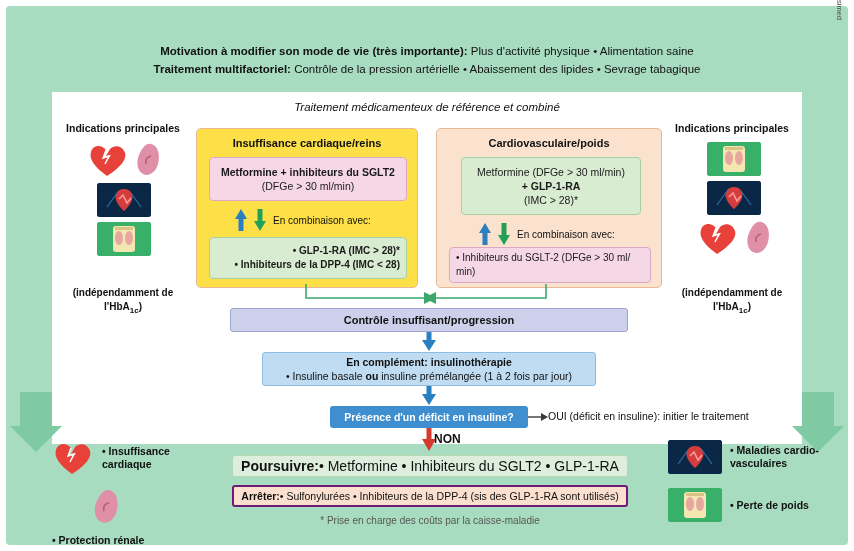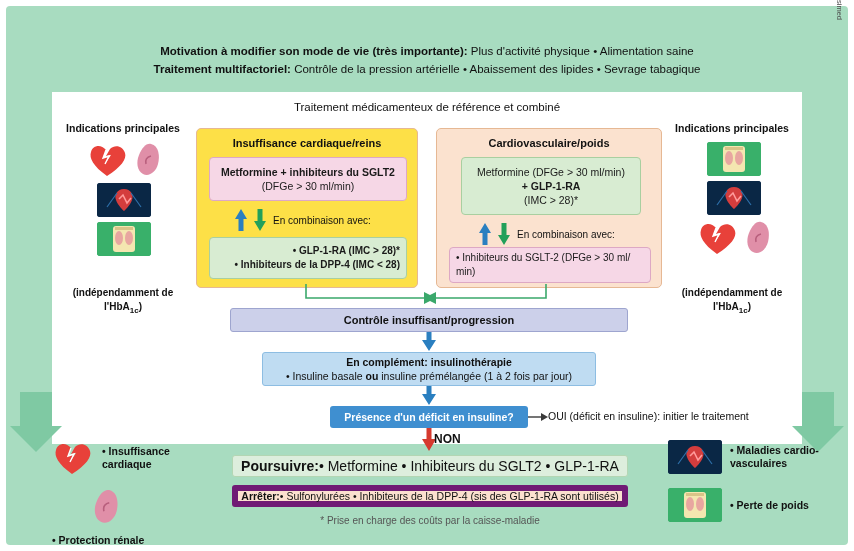--- a/index.html
+++ b/index.html
@@ -27,21 +27,21 @@
     gap:6px;
   }
   .top-banner div{font-size:11.5px;color:#111;}
   .bold{font-weight:bold;}
   .white-panel{
     position:absolute;left:52px;top:92px;width:750px;height:352px;
     background:#ffffff;
   }
   .panel-title{
     position:absolute;left:52px;top:101px;width:750px;text-align:center;
-    font-size:11.5px;color:#111;
+    font-size:11.5px;color:#111;font-style:italic;
   }
   
   .ind-left{position:absolute;left:58px;top:122px;width:130px;text-align:center;font-size:10.5px;font-weight:bold;color:#111;}
   .ind-right{position:absolute;left:666px;top:122px;width:132px;text-align:center;font-size:10.5px;font-weight:bold;color:#111;}
   .indep-left{position:absolute;left:56px;top:286px;width:134px;text-align:center;font-size:10px;font-weight:bold;color:#111;line-height:14px;}
   .indep-right{position:absolute;left:664px;top:286px;width:136px;text-align:center;font-size:10px;font-weight:bold;color:#111;line-height:14px;}
   
   .icon-col{position:absolute;display:flex;flex-direction:column;align-items:center;gap:5px;}
   .icon-box{width:54px;height:34px;border-radius:3px;display:flex;align-items:center;justify-content:center;overflow:hidden;}
   .icon-pair{display:flex;gap:4px;align-items:center;}
@@ -79,21 +79,21 @@
     left:330px;top:406px;width:198px;height:22px;background:#3f8fd0;border-radius:3px;
     display:flex;align-items:center;justify-content:center;font-size:10.5px;font-weight:bold;color:#ffffff;
   }
   .oui{position:absolute;left:548px;top:410px;font-size:10.5px;color:#111;}
   .non{position:absolute;left:434px;top:432px;font-size:12px;font-weight:bold;color:#111;text-align:right;}
   .poursuivre{
     left:232px;top:455px;width:396px;height:22px;background:#ddeedd;border:1px solid #b3d6b3;border-radius:3px;
     display:flex;align-items:center;justify-content:center;font-size:14px;color:#111;
   }
   .arreter{
-    left:232px;top:485px;width:396px;height:22px;background:#fbe0cf;border:6px solid #701a75;border-radius:3px;
+    left:232px;top:485px;width:396px;height:22px;background:#fbe0cf;border:2px solid #701a75;border-radius:3px;
     display:flex;align-items:center;justify-content:center;font-size:10.5px;color:#111;
   }
   .footnote{position:absolute;left:232px;top:515px;width:396px;text-align:center;font-size:10px;color:#555;}
   
   .leg{position:absolute;display:flex;align-items:center;gap:8px;}
   .leg-text{font-size:10.5px;font-weight:bold;color:#111;line-height:13px;}
   
   .big-arrow{position:absolute;}
   svg{display:block;}
   .sub{font-size:8px;vertical-align:sub;}

